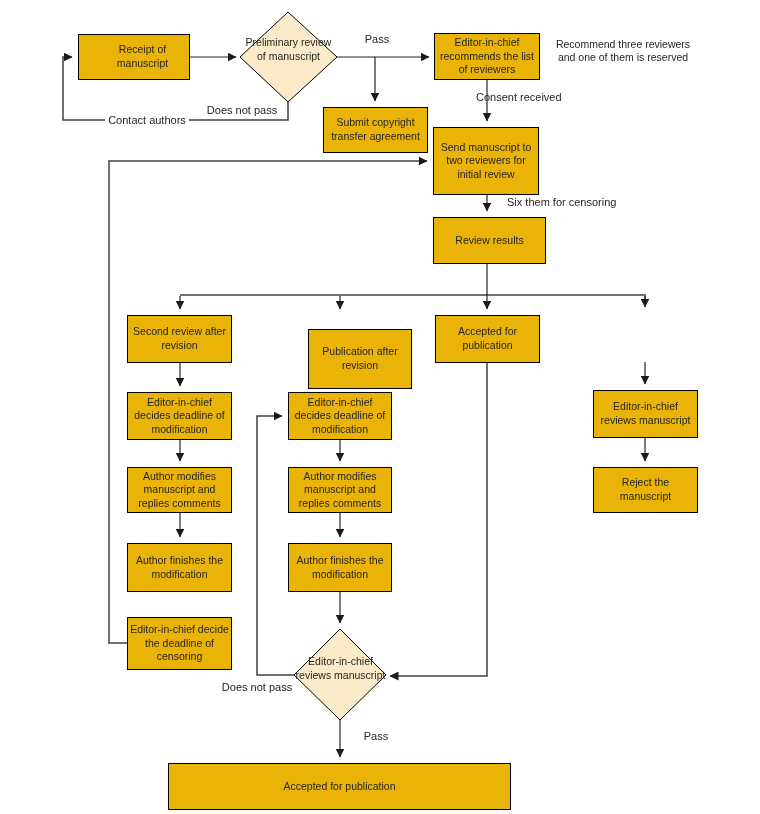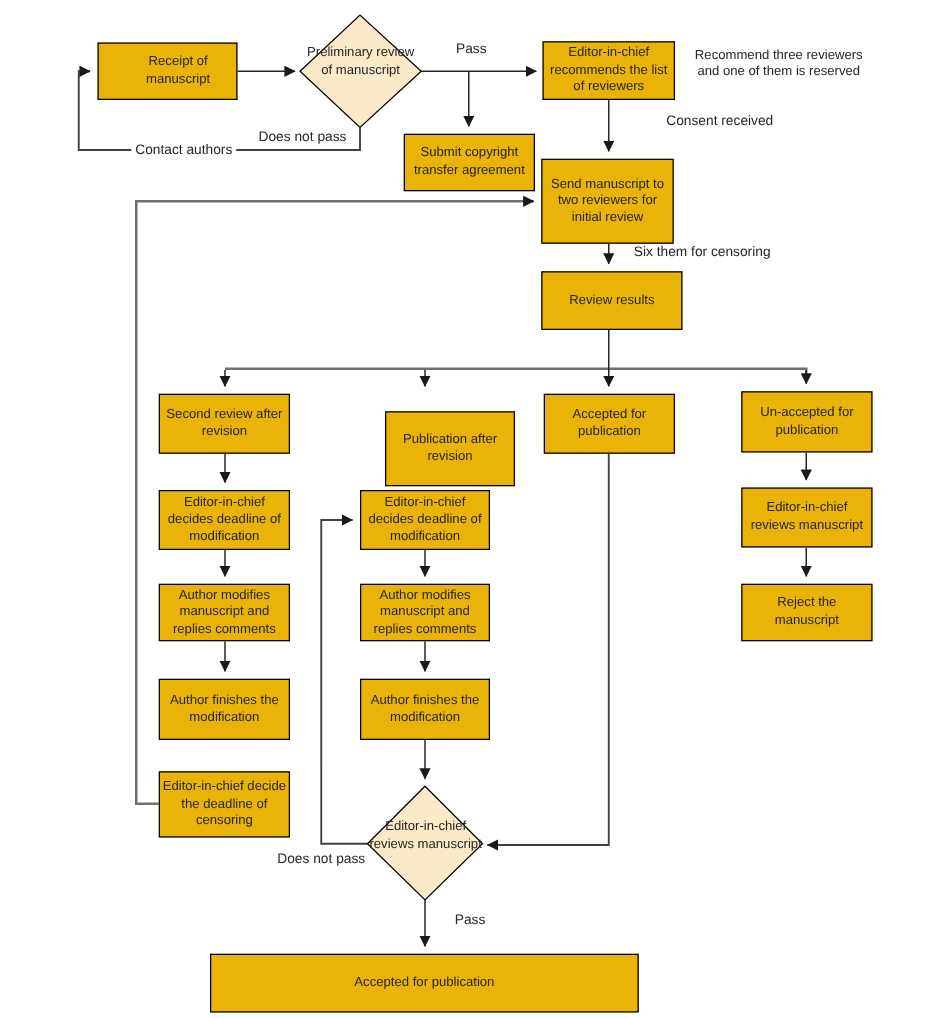--- a/index.html
+++ b/index.html
@@ -74,21 +74,20 @@
   <div class="node" style="left:78px;top:34px;width:112px;height:46px;padding-left:19px;">Receipt of manuscript</div>
   <div class="dtext" style="left:243px;top:36px;width:91px;">Preliminary review of manuscript</div>
   <div class="node" style="left:434px;top:33px;width:106px;height:47px;">Editor-in-chief recommends the list of reviewers</div>
   <div class="node" style="left:323px;top:107px;width:105px;height:46px;">Submit copyright transfer agreement</div>
   <div class="node" style="left:433px;top:127px;width:106px;height:68px;">Send manuscript to two reviewers for initial review</div>
   <div class="node" style="left:433px;top:217px;width:113px;height:47px;">Review results</div>
 
   <div class="node" style="left:127px;top:315px;width:105px;height:48px;">Second review after revision</div>
   <div class="node" style="left:288px;top:329px;width:104px;height:60px;margin-left:20px;">Publication after revision</div>
   <div class="node" style="left:435px;top:315px;width:105px;height:48px;">Accepted for publication</div>
-  <div class="node" style="left:593px;top:313px;width:105px;height:49px;">Un-accepted for publication</div>
 
   <div class="node" style="left:127px;top:392px;width:105px;height:48px;">Editor-in-chief decides deadline of modification</div>
   <div class="node" style="left:127px;top:467px;width:105px;height:46px;">Author modifies manuscript and replies comments</div>
   <div class="node" style="left:127px;top:543px;width:105px;height:49px;">Author finishes the modification</div>
   <div class="node" style="left:127px;top:617px;width:105px;height:53px;">Editor-in-chief decide the deadline of censoring</div>
 
   <div class="node" style="left:288px;top:392px;width:104px;height:48px;">Editor-in-chief decides deadline of modification</div>
   <div class="node" style="left:288px;top:467px;width:104px;height:46px;">Author modifies manuscript and replies comments</div>
   <div class="node" style="left:288px;top:543px;width:104px;height:49px;">Author finishes the modification</div>
   <div class="dtext" style="left:295px;top:655px;width:91px;">Editor-in-chief reviews manuscript</div>
@@ -98,18 +97,18 @@
 
   <div class="node" style="left:168px;top:763px;width:343px;height:47px;">Accepted for publication</div>
 
   <div class="lbl center" style="left:357px;top:33px;width:40px;">Pass</div>
   <div class="lbl center" style="left:203px;top:104px;width:78px;">Does not pass</div>
   <div class="lbl center masked" style="left:105px;top:114px;width:84px;">Contact authors</div>
   <div class="note" style="left:543px;top:38px;width:160px;">
     <span>Recommend three reviewers</span>
     <span>and one of them is reserved</span>
   </div>
-  <div class="lbl" style="left:533px;top:91px;">Consent received</div>
+  <div class="lbl" style="left:476px;top:91px;">Consent received</div>
   <div class="lbl" style="left:507px;top:196px;">Six them for censoring</div>
   <div class="lbl center" style="left:217px;top:681px;width:80px;">Does not pass</div>
   <div class="lbl center" style="left:356px;top:730px;width:40px;">Pass</div>
 
 </div>
 
 </body></html>

